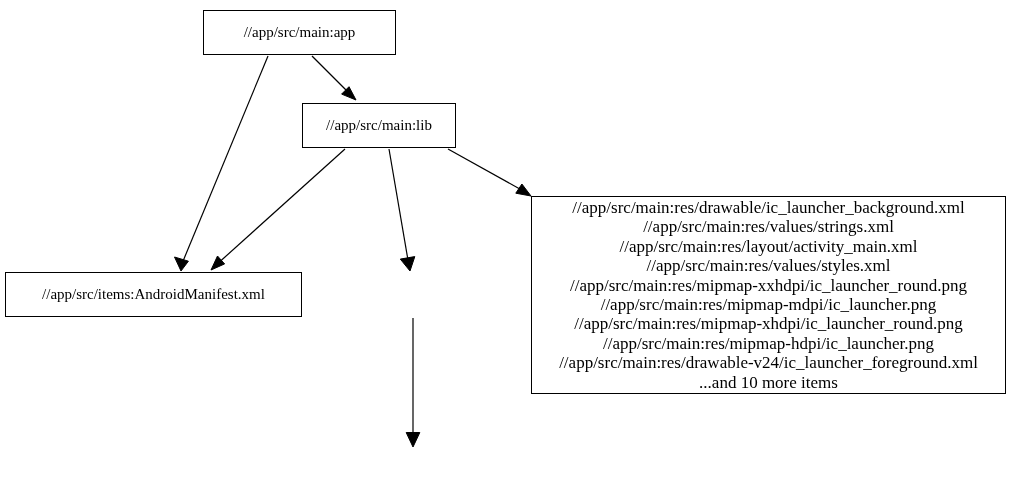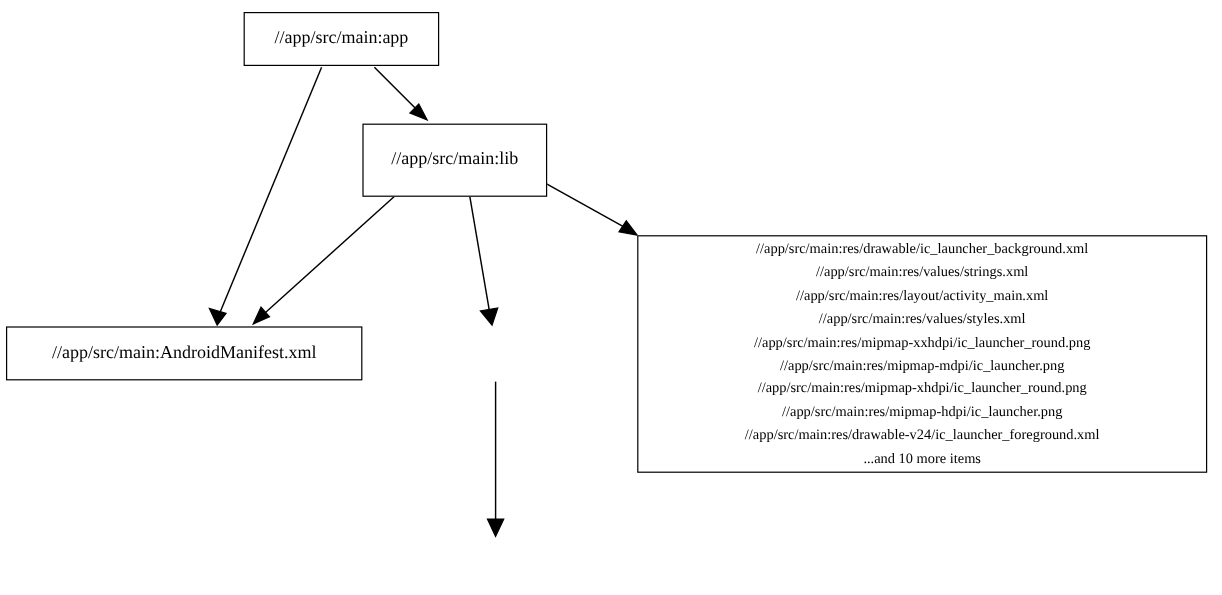--- a/index.html
+++ b/index.html
@@ -43,21 +43,21 @@
     line-height: 19px;
     white-space: pre;
     z-index: 2;
   }
   .node-label {
     display: block;
     text-align: center;
     white-space: pre;
   }
   .node.multiline {
-    font-size: 12px;
+    font-size: 17px;
     line-height: 19.4px;
     align-items: center;
   }
 </style>
 </head>
 <body>
 
 <div id="graph-root">
 
   <svg id="edges" viewBox="0 0 1018 496" xmlns="http://www.w3.org/2000/svg">
@@ -80,30 +80,30 @@
       <g>
         <path d="M 448,149 L 527,193" stroke="#000000" stroke-width="1.2" fill="none"></path>
         <path d="M 531,196 L 515.8,193.2 L 521.9,184.0 Z" fill="#000000" stroke="#000000" stroke-width="1"></path>
       </g>
       <g>
         <path d="M 413,318 L 413,442" stroke="#000000" stroke-width="1.2" fill="none"></path>
         <path d="M 413,447 L 406.2,432.5 L 419.8,432.5 Z" fill="#000000" stroke="#000000" stroke-width="1"></path>
       </g>
     </svg>
 
-  <div class="node" style="left: 203px; top: 10px; width: 163px; height: 45px; border-color: rgb(0, 0, 0); background: rgb(255, 255, 255);">
+  <div class="node" style="left: 203px; top: 10px; width: 193px; height: 45px; border-color: rgb(0, 0, 0); background: rgb(255, 255, 255);">
     <span class="node-label">//app/src/main:app</span>
   </div>
 
-  <div class="node" style="left: 302px; top: 103px; width: 154px; height: 61px; border-color: rgb(0, 0, 0); background: rgb(255, 255, 255);">
+  <div class="node" style="left: 302px; top: 103px; width: 154px; height: 45px; border-color: rgb(0, 0, 0); background: rgb(255, 255, 255);">
     <span class="node-label">//app/src/main:lib</span>
   </div>
 
   <div class="node" style="left: 5px; top: 272px; width: 297px; height: 45px; border-color: rgb(0, 0, 0); background: rgb(255, 255, 255);">
-    <span class="node-label">//app/src/main:AndroidManifest.xml</span>
+    <span class="node-label">//app/src/items:AndroidManifest.xml</span>
   </div>
 
 
   <div class="node multiline" style="left: 531px; top: 196px; width: 475px; height: 198px; border-color: rgb(0, 0, 0); background: rgb(255, 255, 255);">
     <span class="node-label">//app/src/main:res/drawable/ic_launcher_background.xml
 //app/src/main:res/values/strings.xml
 //app/src/main:res/layout/activity_main.xml
 //app/src/main:res/values/styles.xml
 //app/src/main:res/mipmap-xxhdpi/ic_launcher_round.png
 //app/src/main:res/mipmap-mdpi/ic_launcher.png

